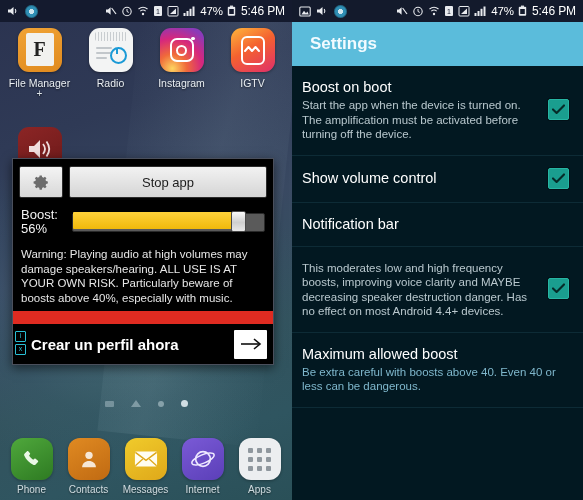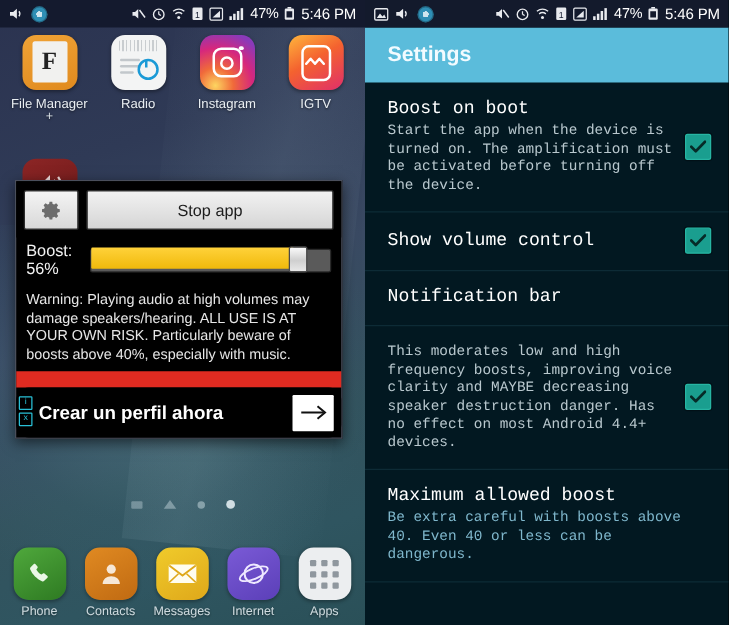--- a/index.html
+++ b/index.html
@@ -186,21 +186,21 @@
     left: 18px; top: 174px;
     font-size: 10.5px; color: #e9eef2;
     text-shadow: 0 1px 2px rgba(0,0,0,0.6);
     z-index: 4;
   }
 
   
   .dialog {
     position: absolute;
     left: 12px;
-    top: 144px;
+    top: 158px;
     width: 262px;
     background: #000;
     border: 1px solid #4a4f5c;
     box-sizing: border-box;
     z-index: 20;
     box-shadow: 0 3px 10px rgba(0,0,0,0.55);
   }
   .dlg-toolbar {
     display: flex;
     gap: 6px;
@@ -406,27 +406,26 @@
     padding: 0 0 0 18px;
     font-weight: bold;
   }
   .settings-title {
     color: #f2fbff;
     font-size: 17px;
   }
   .settings-list { padding-top: 0; }
   .setting-item {
     position: relative;
-    padding: 12px 14px 13px 18px;
+    padding: 12px 14px 13px 10px;
     border-bottom: 1px solid #0d2b36;
     display: flex;
     align-items: center;
     min-height: 30px;
     box-sizing: border-box;
-    font-family: Liberation Mono, monospace;
   }
   .setting-texts { flex: 1 1 auto; padding-right: 10px; }
   .setting-title {
     color: #ffffff;
     font-size: 14.5px;
     line-height: 18px;
   }
   .setting-desc {
     color: #b9c8ce;
     font-size: 11.5px;

